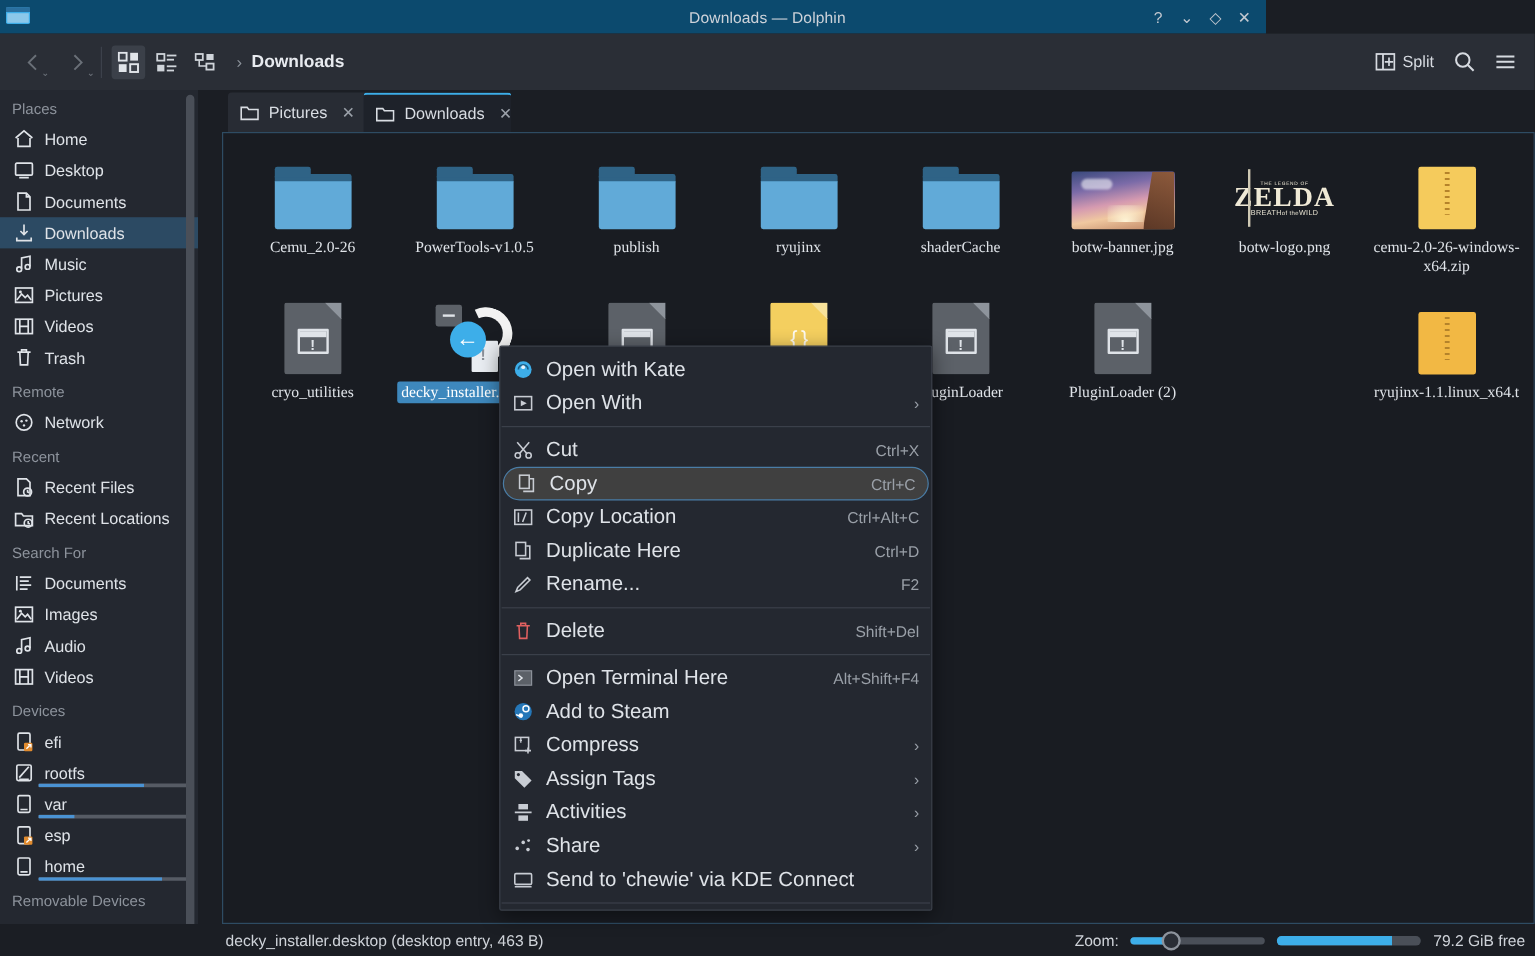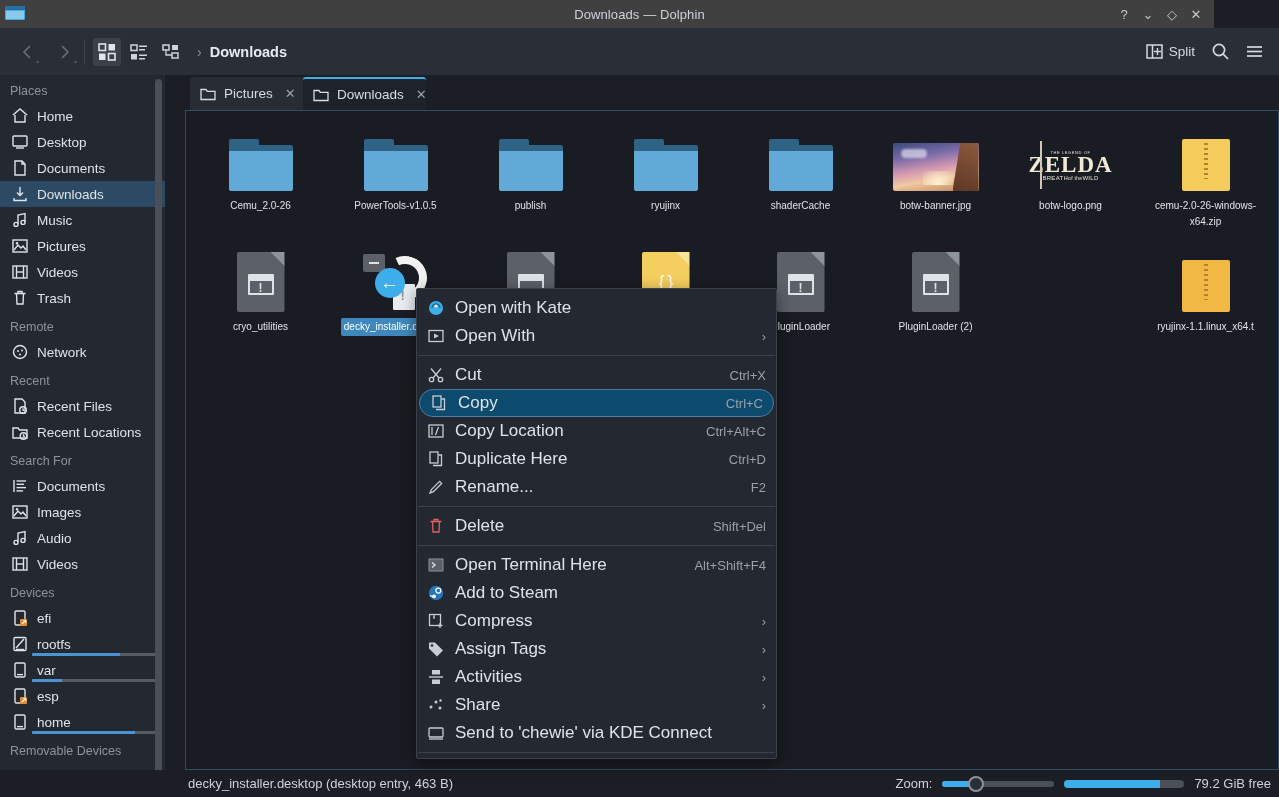--- a/index.html
+++ b/index.html
@@ -7,22 +7,22 @@
     width: 1279px; height: 797px;
     background: #1b1e24;
     font-family: "Liberation Sans", sans-serif;
     color: #dcdfe4;
     overflow: hidden;
   }
   body { position: relative; }
 
   
   #titlebar {
-    position: absolute; left: 0; top: 0; width: 1214px; height: 28px;
-    background: #404040;
+    position: absolute; left: 0; top: 0; width: 1055px; height: 28px;
+    background: #0c4a6e;
     display: flex; align-items: center;
   }
   #titlebar .app-icon {
     position: absolute; left: 5px; top: 4px; width: 20px; height: 18px;
   }
   #titlebar .title {
     position: absolute; left: 0; width: 1279px; text-align: center;
     font-size: 13px; color: #cdd2d9; letter-spacing: .1px;
   }
   .win-btns { position: absolute; right: 6px; top: 0; height: 28px; display: flex; align-items: center; gap: 0; }
@@ -77,22 +77,22 @@
   .tab .tab-close { margin-left: 12px; font-size: 13px; color: #9ba1a9; }
 
   
   #fileview {
     position: absolute; left: 185px; top: 110px; width: 1094px; height: 660px;
     background: #191c22; border: 1px solid #2e4c63;
   }
   .grid { position: relative; width: 100%; height: 100%; }
   .cell { position: absolute; width: 135px; text-align: center; }
   .cell .ic { height: 68px; display: flex; align-items: flex-end; justify-content: center; }
-  .cell .nm { margin-top: 6px; font-size: 10px; line-height: 16px; color: #dfe3e8;
-              display:inline-block; padding: 1px 3px; word-break: break-word; }
+  .cell .nm { margin-top: 6px; font-size: 13px; line-height: 16px; color: #dfe3e8;
+              display:inline-block; padding: 1px 3px; word-break: break-word; font-family: Liberation Serif, serif; }
   .cell.selected .nm { background: #3e88bd; color: #ffffff; border-radius: 2px; }
 
   
   .folder { width: 64px; height: 52px; position: relative; }
   .folder .tabt { position:absolute; left:0; top:0; width: 30px; height: 9px;
                   background:#2f6386; border-radius: 2px 2px 0 0; }
   .folder .topbar { position:absolute; left:0; top:6px; width: 64px; height: 8px; background:#2f6386; border-radius: 2px; }
   .folder .body { position:absolute; left:0; top:12px; width: 64px; height: 40px; background:#61aad8; border-radius: 0 0 2px 2px; }
   .docicon { width: 48px; height: 60px; position: relative; }
   .docicon .sheet { position:absolute; inset:0; background:#5c6168; border-radius:2px;
@@ -142,21 +142,21 @@
   .dlicon .minidoc span { position:absolute; left: 8px; top: 4px; font-size: 13px; font-weight:bold; color:#8b9099; }
 
   
   #ctxmenu {
     position: absolute; left: 416px; top: 288px; width: 361px;
     background: #242830; border: 1px solid #3b404a; border-radius: 2px;
     padding: 5px 0 0 0; z-index: 50;
     box-shadow: 0 4px 16px rgba(0,0,0,.45);
   }
   .mi { height: 28px; display: flex; align-items: center; padding: 0 10px 0 10px; position: relative; }
-  .mi.highlight { background: #0c4a6e; border: 1px solid #4a7da6; border-radius: 14px;
+  .mi.highlight { background: #404040; border: 1px solid #4a7da6; border-radius: 14px;
                   margin: 0 2px; height: 28px; }
   .mi .mi-ico { width: 18px; height: 18px; margin-right: 10px; flex: 0 0 18px;
                 display:flex; align-items:center; justify-content:center; font-size: 13px; color:#c8ccd3; }
   .mi .mi-lbl { font-size: 17px; color: #dfe3e8; white-space: nowrap; }
   .mi .mi-acc { margin-left: auto; font-size: 13px; color: #9aa0a8; }
   .mi .mi-sub { margin-left: auto; font-size: 13px; color: #9aa0a8; }
   .mi-sep { height: 1px; background: #3b404a; margin: 5px 1px; }
 
   
   #statusbar {

